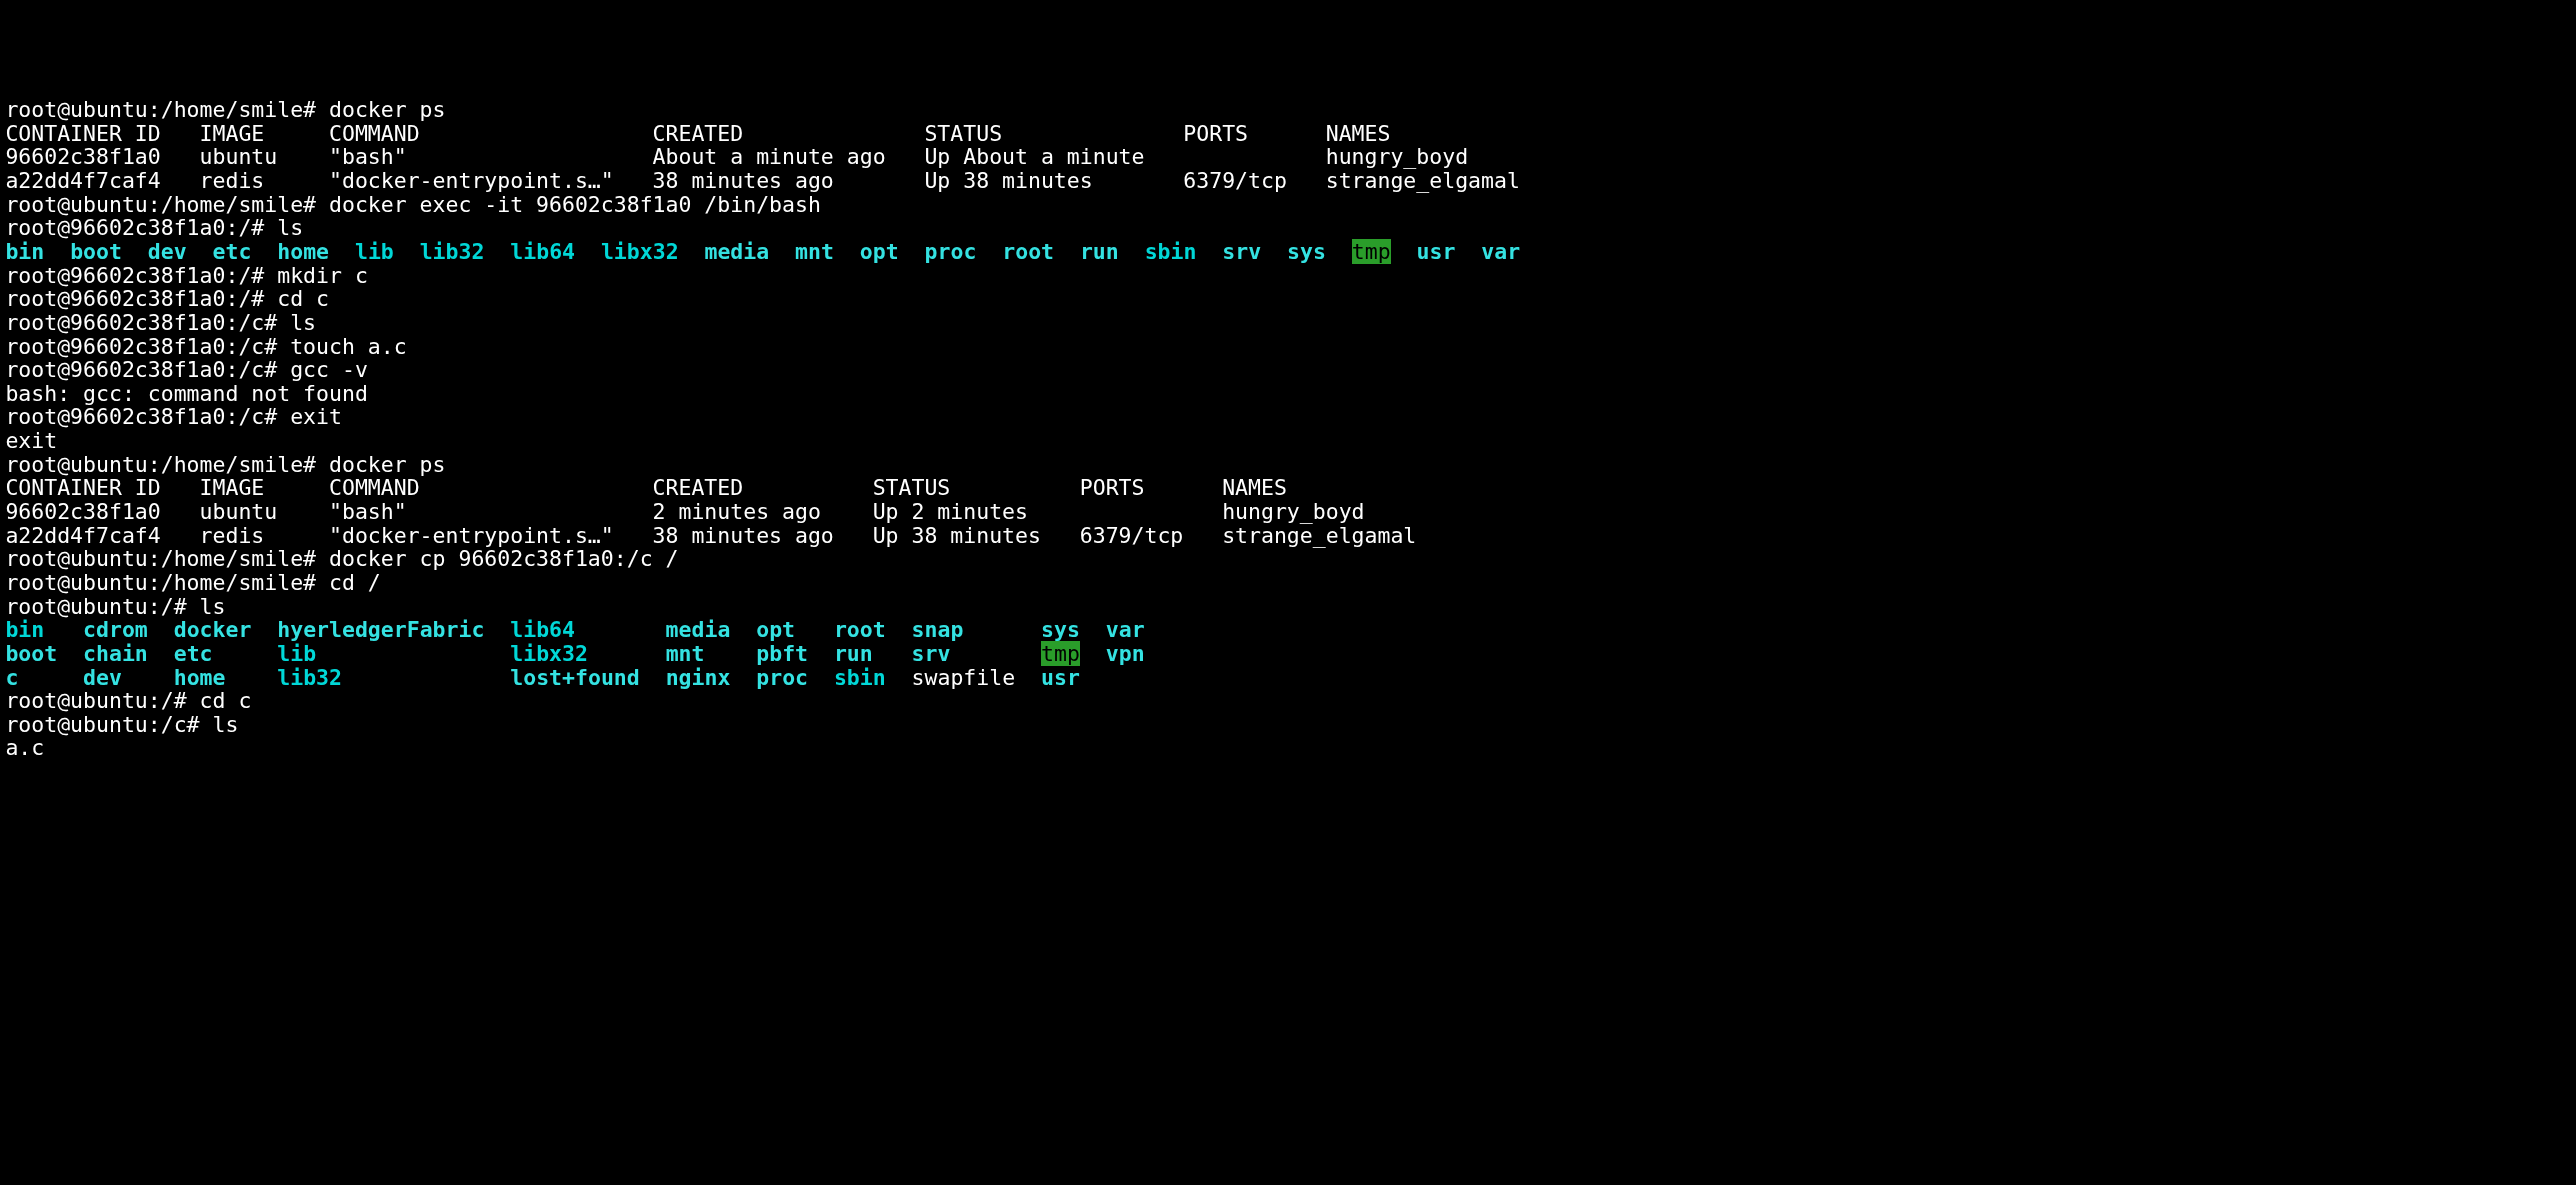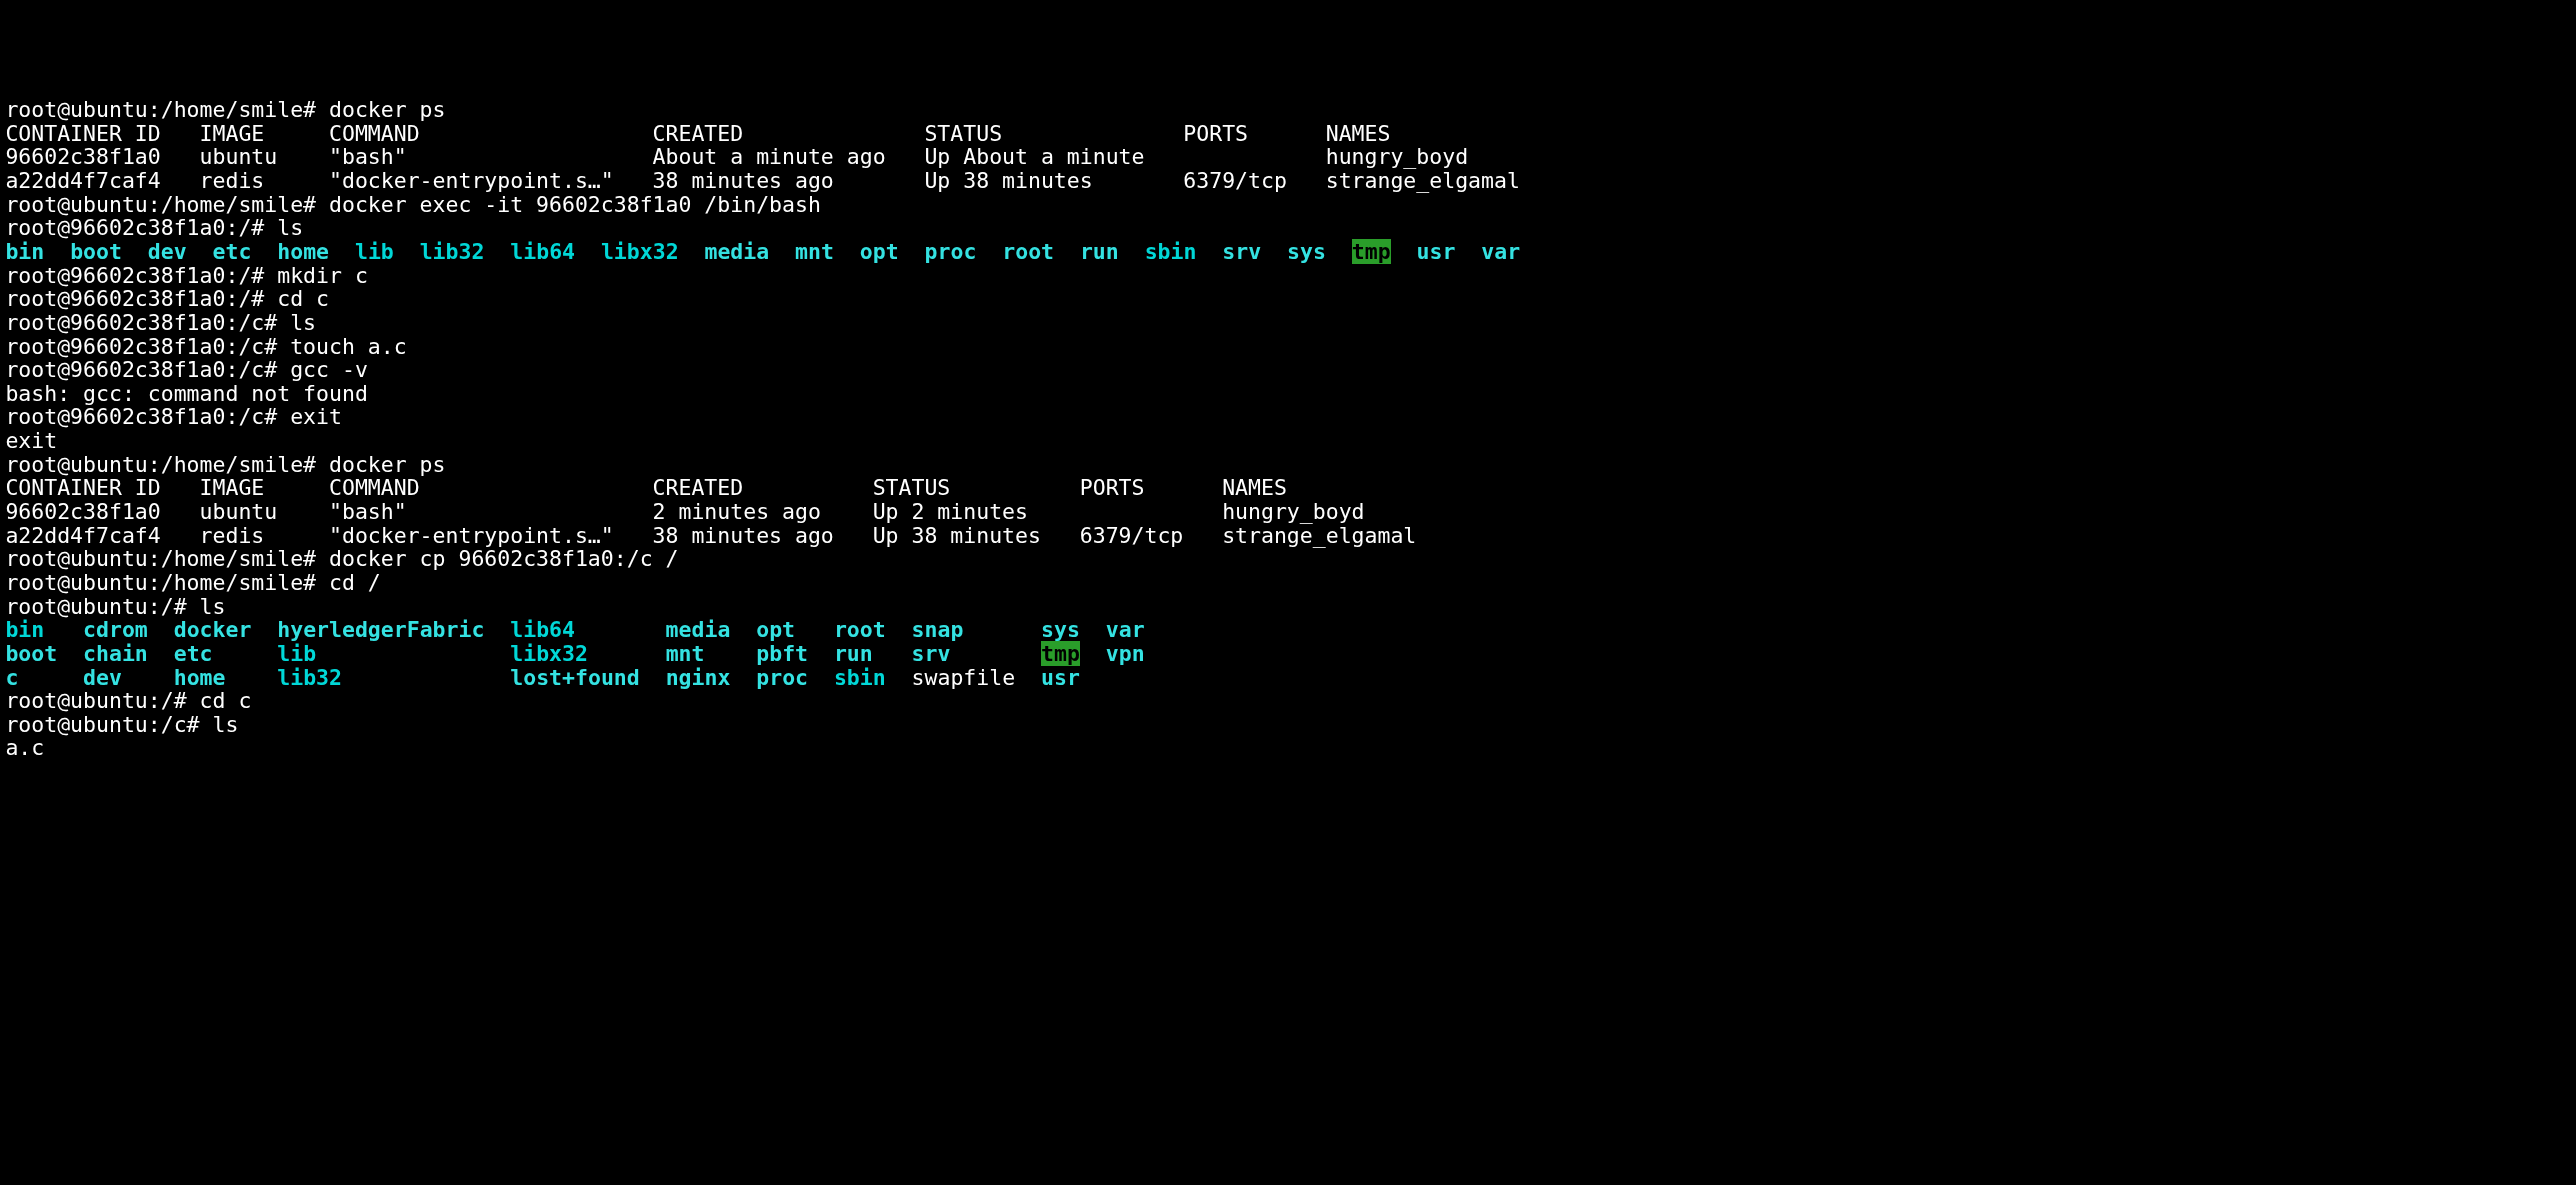--- a/index.html
+++ b/index.html
@@ -7,21 +7,21 @@
       background: #000000;
       color: #ffffff;
       font-family: 'DejaVu Sans Mono', 'Consolas', 'Courier New', monospace;
       font-size: 21.5px;
       line-height: 1.1;
       padding: 3.6px 5.4px;
       white-space: pre;
     }
     .cyan { color: #34e2e2; font-weight: bold; }
     .cyanb { color: #00d7d7; font-weight: bold; }
-    .tmp { background: #2a9d2a; color: #000000; font-weight: bold; margin-top: 32px; }
+    .tmp { background: #2a9d2a; color: #000000; font-weight: normal; margin-top: 32px; }
     .line { display: block; }
   </style>
 </head>
 <body>
 
 
 
 <div id="terminal"><span class="line"><span>root@ubuntu:/home/smile# docker ps</span></span><span class="line"><span>CONTAINER ID   IMAGE     COMMAND                  CREATED              STATUS              PORTS      NAMES</span></span><span class="line"><span>96602c38f1a0   ubuntu    "bash"                   About a minute ago   Up About a minute              hungry_boyd</span></span><span class="line"><span>a22dd4f7caf4   redis     "docker-entrypoint.s…"   38 minutes ago       Up 38 minutes       6379/tcp   strange_elgamal</span></span><span class="line"><span>root@ubuntu:/home/smile# docker exec -it 96602c38f1a0 /bin/bash</span></span><span class="line"><span>root@96602c38f1a0:/# ls</span></span><span class="line"><span class="cyan">bin</span><span>  </span><span class="cyan">boot</span><span>  </span><span class="cyan">dev</span><span>  </span><span class="cyan">etc</span><span>  </span><span class="cyan">home</span><span>  </span><span class="cyanb">lib</span><span>  </span><span class="cyanb">lib32</span><span>  </span><span class="cyanb">lib64</span><span>  </span><span class="cyanb">libx32</span><span>  </span><span class="cyan">media</span><span>  </span><span class="cyan">mnt</span><span>  </span><span class="cyan">opt</span><span>  </span><span class="cyan">proc</span><span>  </span><span class="cyan">root</span><span>  </span><span class="cyan">run</span><span>  </span><span class="cyanb">sbin</span><span>  </span><span class="cyan">srv</span><span>  </span><span class="cyan">sys</span><span>  </span><span class="tmp">tmp</span><span>  </span><span class="cyan">usr</span><span>  </span><span class="cyan">var</span></span><span class="line"><span>root@96602c38f1a0:/# mkdir c</span></span><span class="line"><span>root@96602c38f1a0:/# cd c</span></span><span class="line"><span>root@96602c38f1a0:/c# ls</span></span><span class="line"><span>root@96602c38f1a0:/c# touch a.c</span></span><span class="line"><span>root@96602c38f1a0:/c# gcc -v</span></span><span class="line"><span>bash: gcc: command not found</span></span><span class="line"><span>root@96602c38f1a0:/c# exit</span></span><span class="line"><span>exit</span></span><span class="line"><span>root@ubuntu:/home/smile# docker ps</span></span><span class="line"><span>CONTAINER ID   IMAGE     COMMAND                  CREATED          STATUS          PORTS      NAMES</span></span><span class="line"><span>96602c38f1a0   ubuntu    "bash"                   2 minutes ago    Up 2 minutes               hungry_boyd</span></span><span class="line"><span>a22dd4f7caf4   redis     "docker-entrypoint.s…"   38 minutes ago   Up 38 minutes   6379/tcp   strange_elgamal</span></span><span class="line"><span>root@ubuntu:/home/smile# docker cp 96602c38f1a0:/c /</span></span><span class="line"><span>root@ubuntu:/home/smile# cd /</span></span><span class="line"><span>root@ubuntu:/# ls</span></span><span class="line"><span class="cyanb">bin</span><span>   </span><span class="cyan">cdrom</span><span>  </span><span class="cyan">docker</span><span>  </span><span class="cyan">hyerledgerFabric</span><span>  </span><span class="cyanb">lib64</span><span>       </span><span class="cyan">media</span><span>  </span><span class="cyan">opt</span><span>   </span><span class="cyan">root</span><span>  </span><span class="cyan">snap</span><span>      </span><span class="cyan">sys</span><span>  </span><span class="cyan">var</span></span><span class="line"><span class="cyan">boot</span><span>  </span><span class="cyan">chain</span><span>  </span><span class="cyan">etc</span><span>     </span><span class="cyanb">lib</span><span>               </span><span class="cyanb">libx32</span><span>      </span><span class="cyan">mnt</span><span>    </span><span class="cyan">pbft</span><span>  </span><span class="cyan">run</span><span>   </span><span class="cyan">srv</span><span>       </span><span class="tmp">tmp</span><span>  </span><span class="cyan">vpn</span></span><span class="line"><span class="cyan">c</span><span>     </span><span class="cyan">dev</span><span>    </span><span class="cyan">home</span><span>    </span><span class="cyanb">lib32</span><span>             </span><span class="cyan">lost+found</span><span>  </span><span class="cyan">nginx</span><span>  </span><span class="cyan">proc</span><span>  </span><span class="cyanb">sbin</span><span>  </span><span>swapfile</span><span>  </span><span class="cyan">usr</span></span><span class="line"><span>root@ubuntu:/# cd c</span></span><span class="line"><span>root@ubuntu:/c# ls</span></span><span class="line"><span>a.c</span></span></div>
 
 

